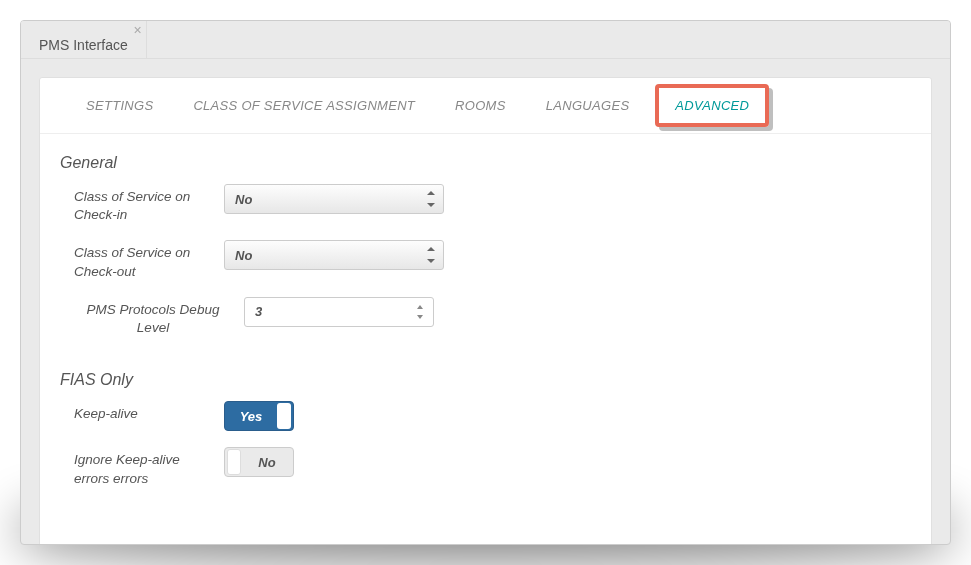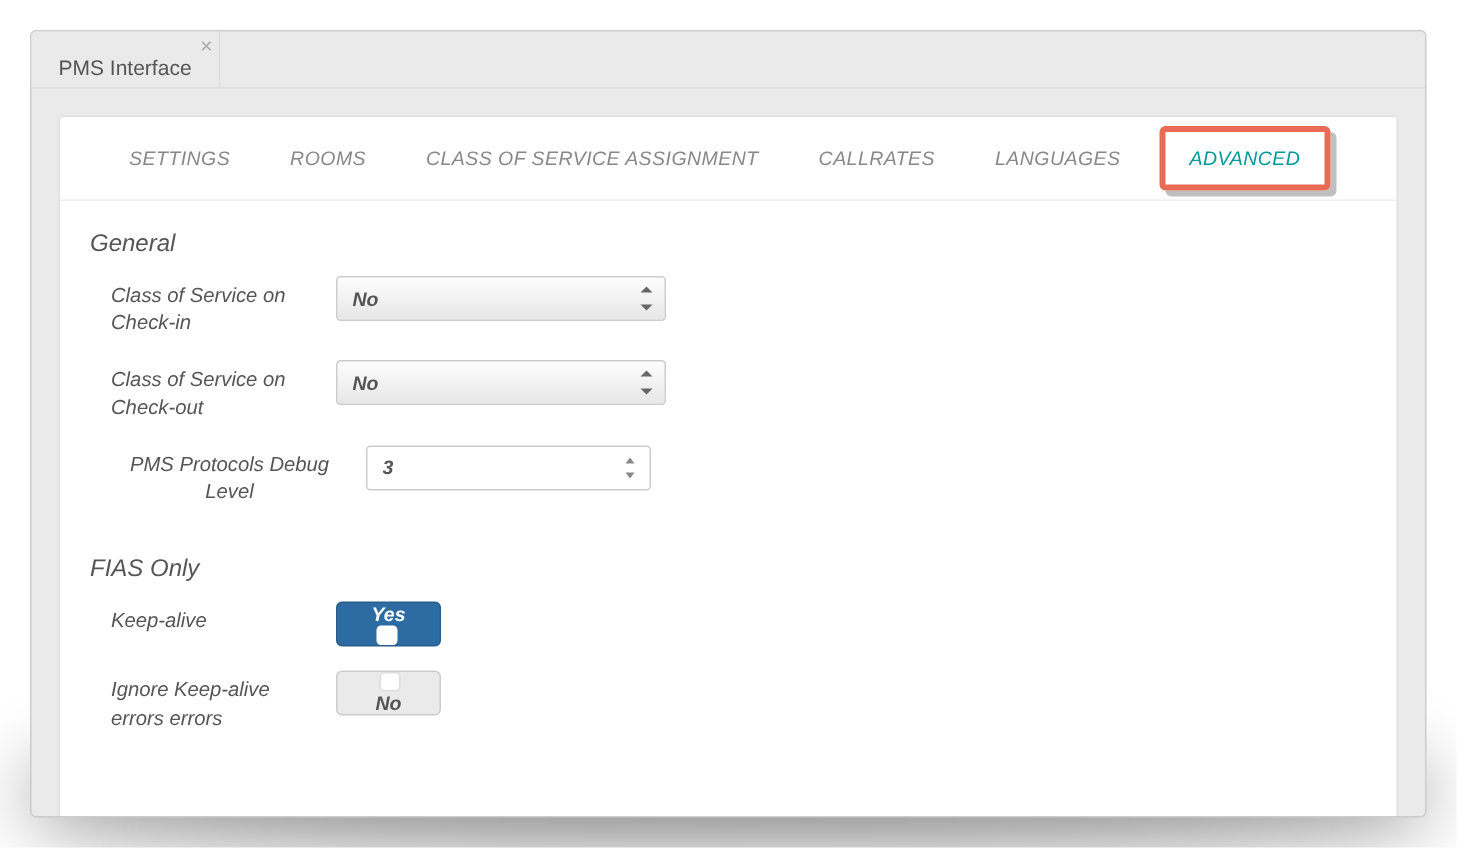--- a/index.html
+++ b/index.html
@@ -214,21 +214,20 @@
   .toggle {
     width: 70px;
     height: 30px;
     border-radius: 4px;
     display: flex;
     align-items: center;
     cursor: pointer;
     font-size: 13px;
     font-weight: 600;
     overflow: hidden;
-    flex-direction: column;
   }
   .toggle.on {
     background: #2d6ca2;
     border: 1px solid #2a5d8c;
     color: #fff;
   }
   .toggle.on .label-part {
     flex: 1;
     text-align: center;
   }
@@ -267,23 +266,22 @@
       <div class="tab">
         <span>PMS Interface</span>
         <span class="close">×</span>
       </div>
     </div>
 
     <div class="panel">
 
       <div class="nav-tabs">
         <div class="nav-item">SETTINGS</div>
+        <div class="nav-item">CLASS OF SERVICE ASSIGNMENT</div>
         <div class="nav-item">ROOMS</div>
-        <div class="nav-item">CLASS OF SERVICE ASSIGNMENT</div>
-        <div class="nav-item">CALLRATES</div>
         <div class="nav-item">LANGUAGES</div>
         <div class="highlight-box">
           <div class="nav-item active" style="margin:0;padding:6px 4px;text-align:center;">ADVANCED</div>
         </div>
       </div>
 
       <div class="body-area">
 
         <div class="section-title">General</div>
 

